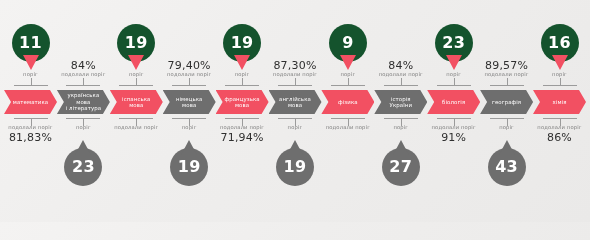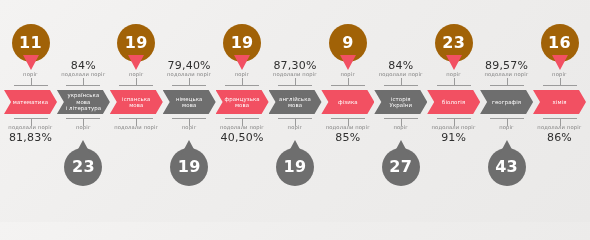--- a/index.html
+++ b/index.html
@@ -79,21 +79,21 @@
     border-right: 8px solid transparent;
   }
   .pin-num {
     color: #ffffff;
     font-size: 16px;
     font-weight: 700;
     line-height: 1;
     letter-spacing: 0.3px;
   }
   
-  .pin.top .bulb { background: #a16207; }
+  .pin.top .bulb { background: #14532d; }
   .pin.top .tail {
     top: 31px;
     border-top: 15px solid #f25062;
   }
   
   .pin.bottom { width: 38px; height: 46px; }
   .pin.bottom .bulb {
     background: #6e6e6e;
     top: 8px;
   }
@@ -269,21 +269,21 @@
     <div class="tick below" style="left: 225.1px; top: 78px;">
       <div class="hbar"></div>
       <div class="vbar"></div>
     </div>
     <div class="cap" style="left: 197.1px; width: 90px; top: 71px;">поріг</div>
     <div class="tick above" style="left: 225.1px; top: 118px;">
       <div class="hbar"></div>
       <div class="vbar"></div>
     </div>
     <div class="cap" style="left: 197.1px; width: 90px; top: 124px;">подолали поріг</div>
-    <div class="pct" style="left: 197.1px; width: 90px; top: 132px;">40,50%</div>
+    <div class="pct" style="left: 197.1px; width: 90px; top: 132px;">71,94%</div>
     <div class="pin bottom" style="left: 276px; top: 140px;">
       <div class="bulb">
         <span class="pin-num">19</span>
       </div>
       <div class="tail"></div>
     </div>
     <div class="tick above" style="left: 278px; top: 118px;">
       <div class="hbar"></div>
       <div class="vbar"></div>
     </div>
@@ -303,21 +303,20 @@
     <div class="tick below" style="left: 330.9px; top: 78px;">
       <div class="hbar"></div>
       <div class="vbar"></div>
     </div>
     <div class="cap" style="left: 302.9px; width: 90px; top: 71px;">поріг</div>
     <div class="tick above" style="left: 330.9px; top: 118px;">
       <div class="hbar"></div>
       <div class="vbar"></div>
     </div>
     <div class="cap" style="left: 302.9px; width: 90px; top: 124px;">подолали поріг</div>
-    <div class="pct" style="left: 302.9px; width: 90px; top: 132px;">85%</div>
     <div class="pin bottom" style="left: 381.8px; top: 140px;">
       <div class="bulb">
         <span class="pin-num">27</span>
       </div>
       <div class="tail"></div>
     </div>
     <div class="tick above" style="left: 383.8px; top: 118px;">
       <div class="hbar"></div>
       <div class="vbar"></div>
     </div>

